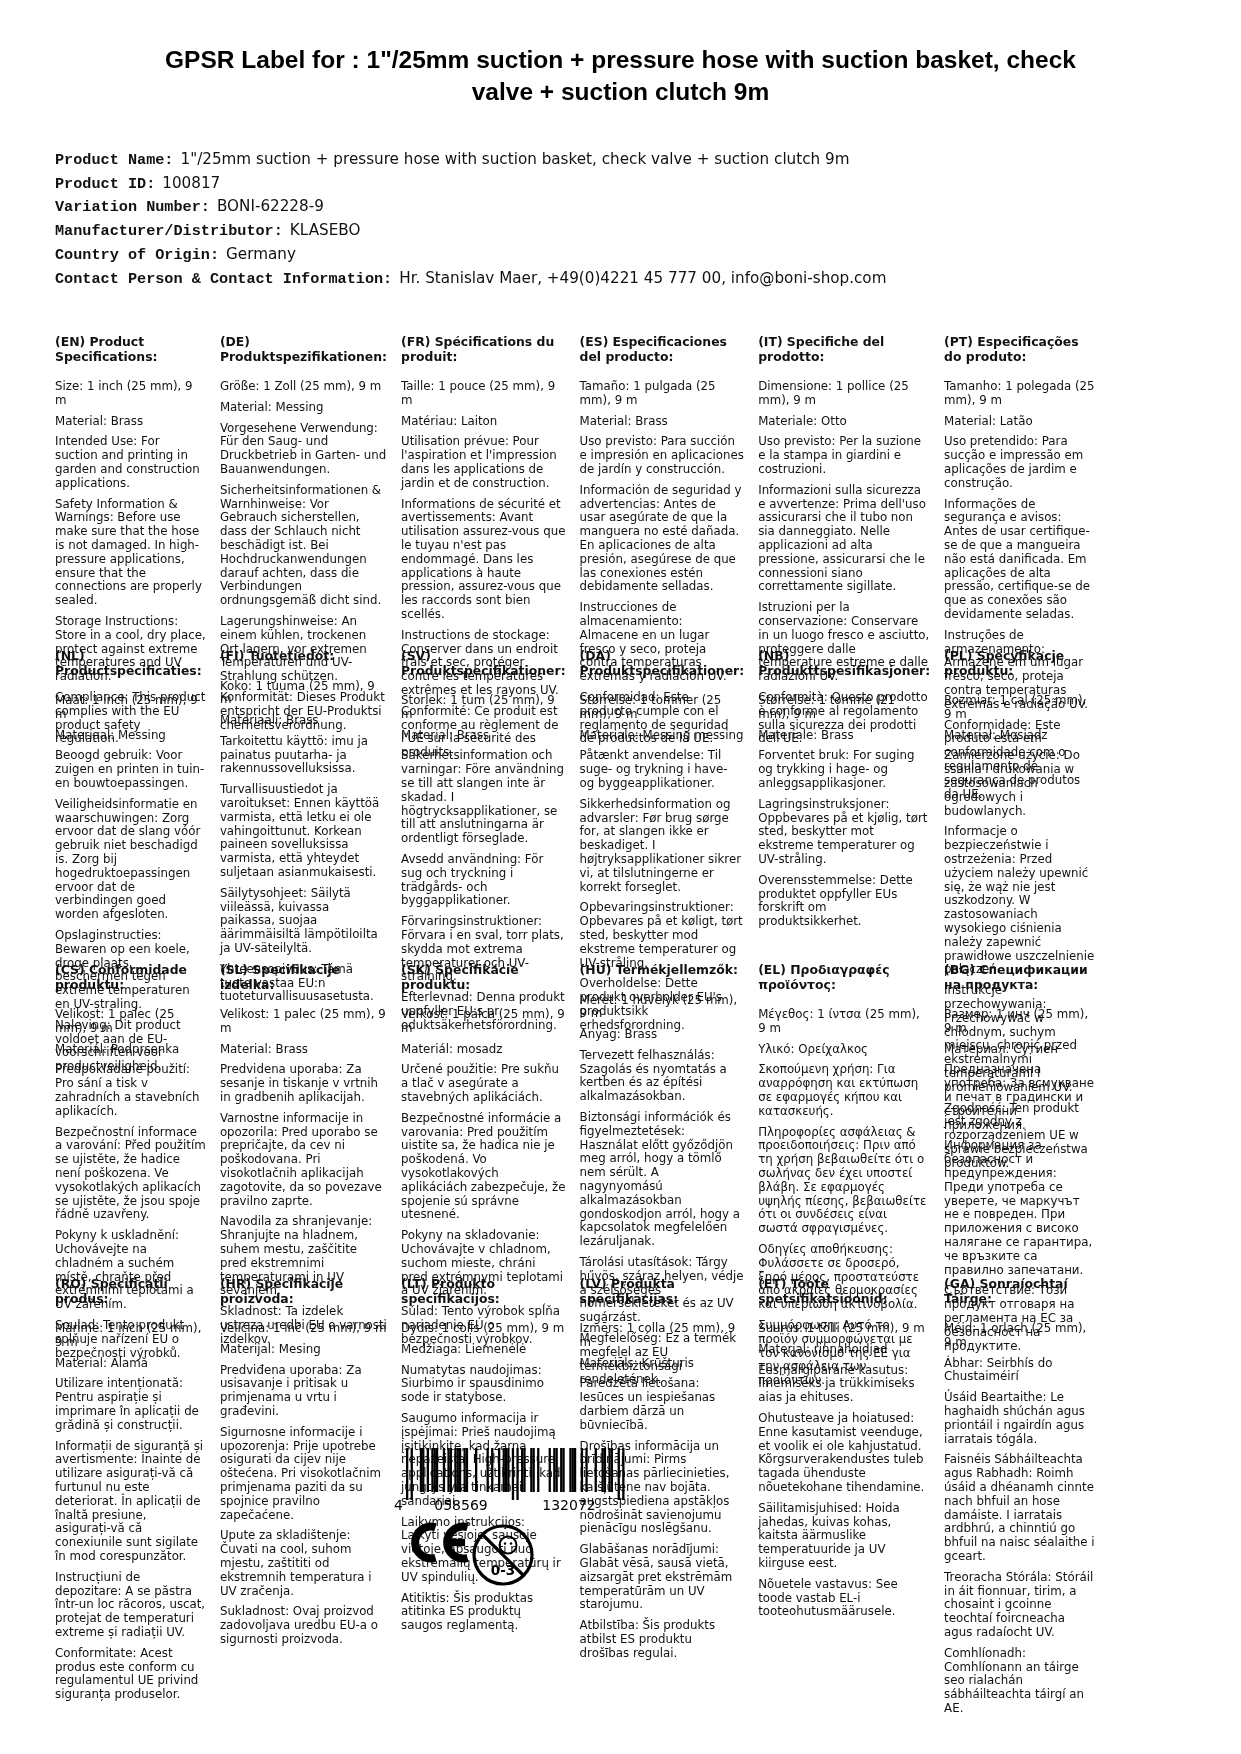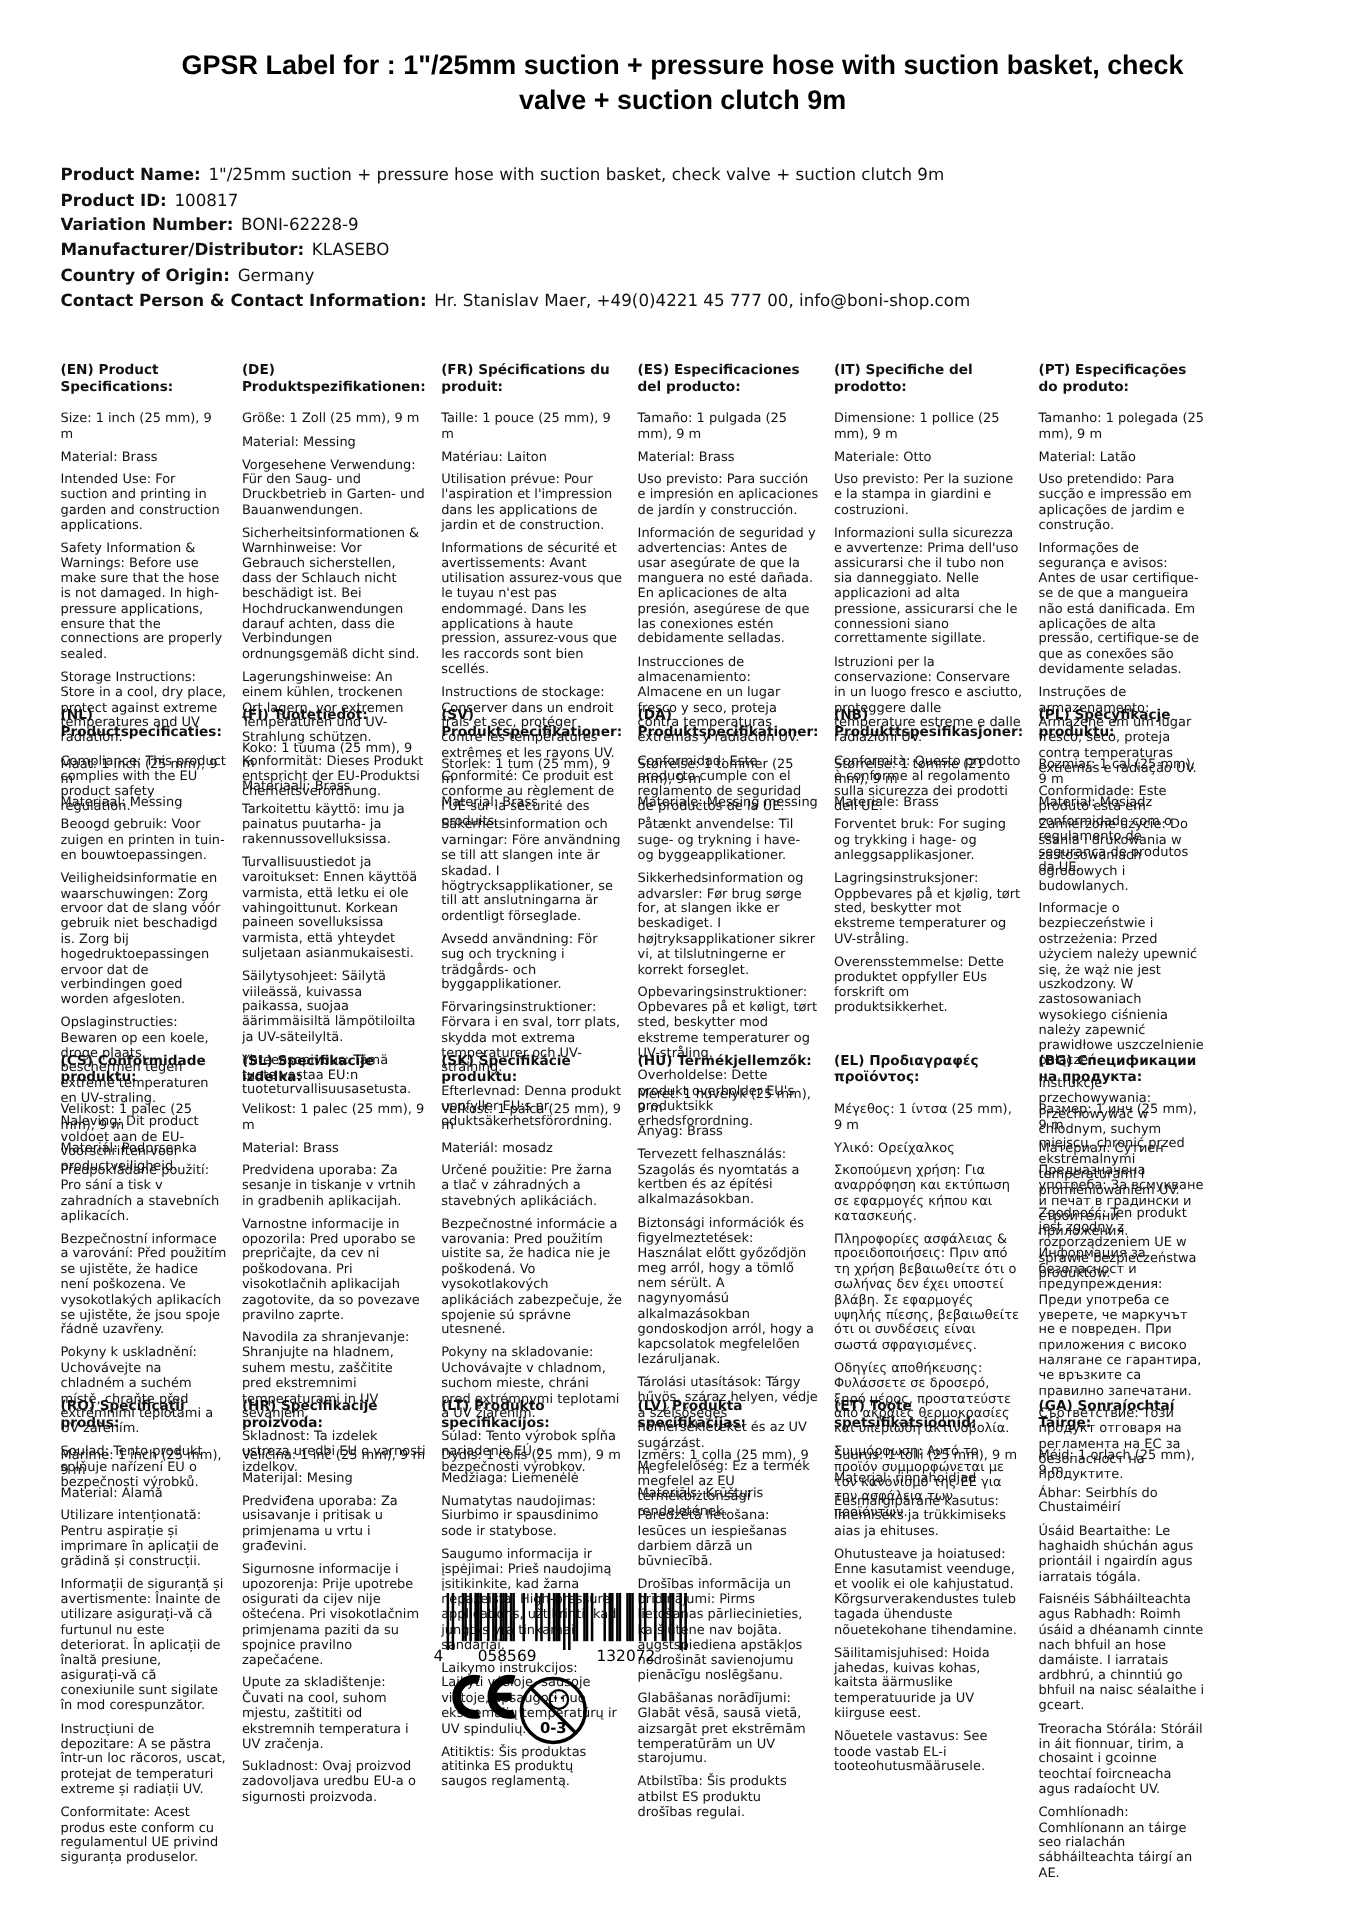--- a/index.html
+++ b/index.html
@@ -8,21 +8,21 @@
     font-family:"DejaVu Sans","Liberation Sans",sans-serif;color:#111;
     overflow:hidden;
   }
   .page-title{
     width:960px;margin:44px auto 0 auto;text-align:center;
     font-size:24.5px;font-weight:bold;line-height:1.32;color:#000;
     font-family:"Liberation Sans","DejaVu Sans",sans-serif;
   }
   .product-info{margin:40px 0 0 55px;font-size:15.2px;line-height:1.44;}
   .pi-row{margin:0 0 1px 0;}
-  .pi-label{font-weight:bold;margin-right:7px;}
+  .pi-label{font-weight:bold;margin-right:7px;font-family:Liberation Mono, monospace;}
   .spec-grid{
     width:1040px;margin:44px 0 0 55px;
     display:grid;grid-template-columns:repeat(6,1fr);
     grid-template-rows:314px 314px 314px auto;
     column-gap:14px;align-items:start;
   }
   .spec-block{font-size:11.8px;line-height:1.17;color:#111;}
   .spec-heading{font-size:12.4px;font-weight:bold;margin:0;padding:0;}
   .spec-par{margin:7px 0 0 0;}
   .spec-par:first-of-type{margin-top:16px;}
@@ -184,21 +184,21 @@
       <p class="spec-par">Predvidena uporaba: Za sesanje in tiskanje v vrtnih in gradbenih aplikacijah.</p>
       <p class="spec-par">Varnostne informacije in opozorila: Pred uporabo se prepričajte, da cev ni poškodovana. Pri visokotlačnih aplikacijah zagotovite, da so povezave pravilno zaprte.</p>
       <p class="spec-par">Navodila za shranjevanje: Shranjujte na hladnem, suhem mestu, zaščitite pred ekstremnimi temperaturami in UV sevanjem.</p>
       <p class="spec-par">Skladnost: Ta izdelek ustreza uredbi EU o varnosti izdelkov.</p>
     </section>
 
   <section class="spec-block">
     <h3 class="spec-heading">(SK) Špecifikácie produktu:</h3>
   <p class="spec-par">Veľkosť: 1 palca (25 mm), 9 m</p>
       <p class="spec-par">Materiál: mosadz</p>
-      <p class="spec-par">Určené použitie: Pre žarna a tlač v záhradných a stavebných aplikáciách.</p>
+      <p class="spec-par">Určené použitie: Pre sukňu a tlač v asegúrate a stavebných aplikáciách.</p>
       <p class="spec-par">Bezpečnostné informácie a varovania: Pred použitím uistite sa, že hadica nie je poškodená. Vo vysokotlakových aplikáciách zabezpečuje, že spojenie sú správne utesnené.</p>
       <p class="spec-par">Pokyny na skladovanie: Uchovávajte v chladnom, suchom mieste, chráni pred extrémnymi teplotami a UV žiarením.</p>
       <p class="spec-par">Súlad: Tento výrobok spĺňa nariadenie EÚ o bezpečnosti výrobkov.</p>
     </section>
 
   <section class="spec-block">
     <h3 class="spec-heading">(HU) Termékjellemzők:</h3>
   <p class="spec-par">Méret: 1 hüvelyk (25 mm), 9 m</p>
       <p class="spec-par">Anyag: Brass</p>
       <p class="spec-par">Tervezett felhasználás: Szagolás és nyomtatás a kertben és az építési alkalmazásokban.</p>

